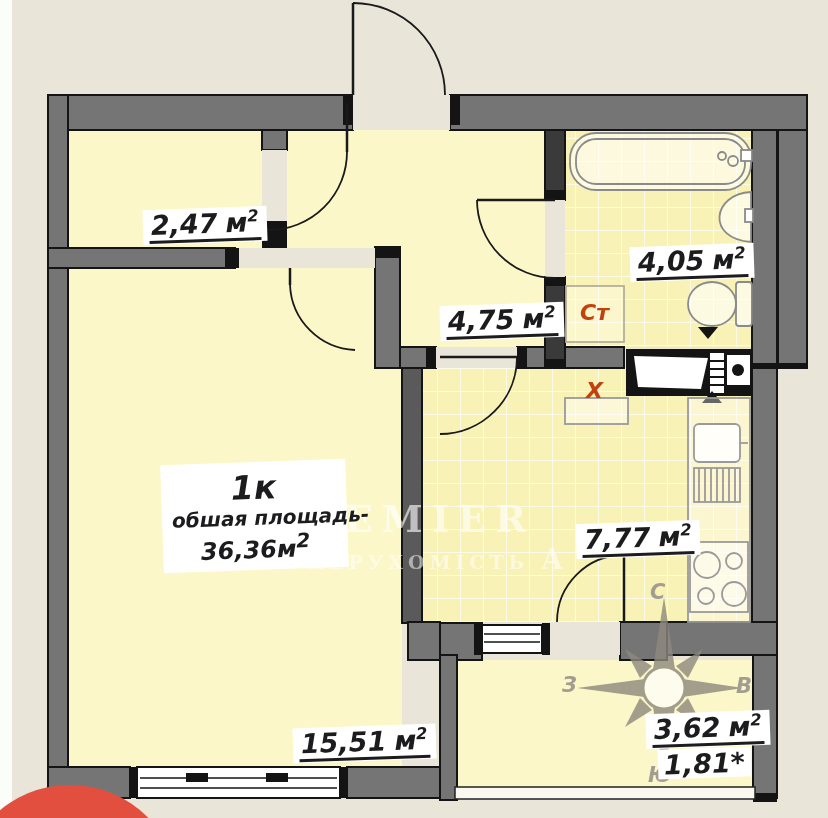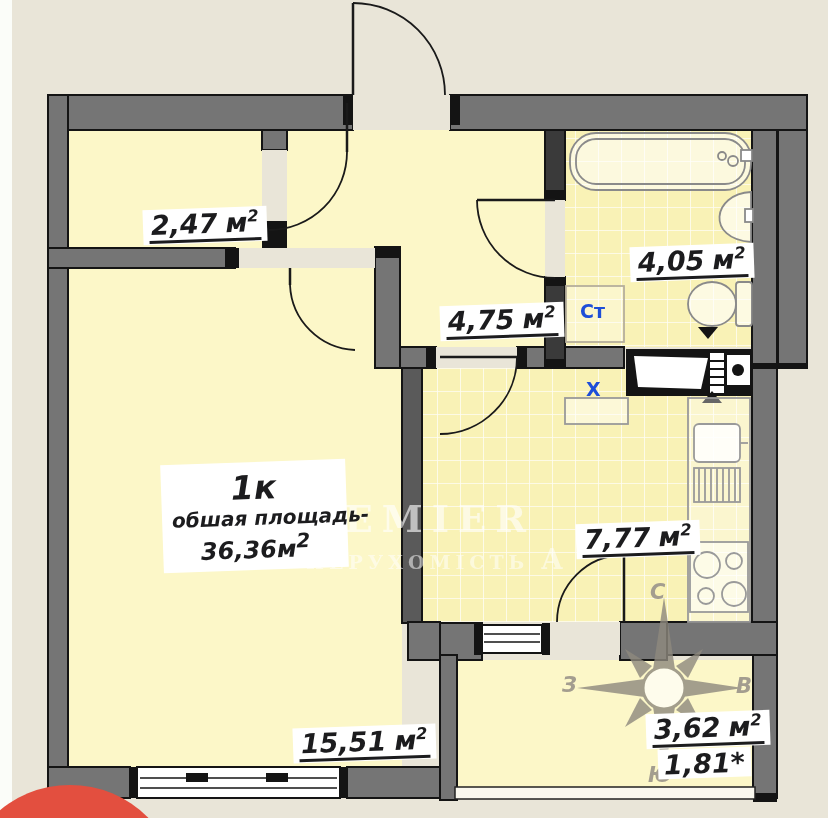--- a/index.html
+++ b/index.html
@@ -10,22 +10,22 @@
   .area-lbl{background:#fff;font-style:italic;font-weight:bold;font-size:27px;
             line-height:1.0;padding:2px 6px 1px;transform:rotate(-2deg);}
   .area-lbl .ul{display:inline-block;border-bottom:3px solid #1c1c1e;padding:0 2px 2px;}
   .area-lbl .unit{margin-left:8px;}
   .area-lbl sup{font-size:0.6em;}
   .title-box{background:#fff;text-align:center;font-style:italic;font-weight:bold;
              transform:rotate(-2deg);padding:8px 10px 6px;z-index:30;}
   .title-box .t1{font-size:33px;line-height:1.1;}
   .title-box .t2{font-size:20px;line-height:1.25;}
   .title-box .t3{font-size:24px;line-height:1.1;}
-  .appl{position:absolute;color:#1d4ed8;font-weight:bold;
-        font-size:19px;z-index:12;}
+  .appl{position:absolute;color:#c2410c;font-style:italic;font-weight:bold;
+        font-size:22px;z-index:12;}
   .compass-letter{position:absolute;color:#a39d8f;font-weight:bold;font-size:21px;
                   z-index:26;font-style:italic;}
   .wm1{position:absolute;left:268px;top:497px;z-index:20;
        font-family:"DejaVu Serif",serif;font-weight:bold;font-size:37px;
        letter-spacing:9px;color:rgba(255,255,255,0.62);}
   .wm2{position:absolute;left:306px;top:544px;z-index:20;
        font-family:"DejaVu Serif",serif;font-weight:bold;font-size:19px;
        letter-spacing:5px;color:rgba(255,255,255,0.52);}
   .wm2 .mark{font-size:27px;letter-spacing:0;}
 </style>

